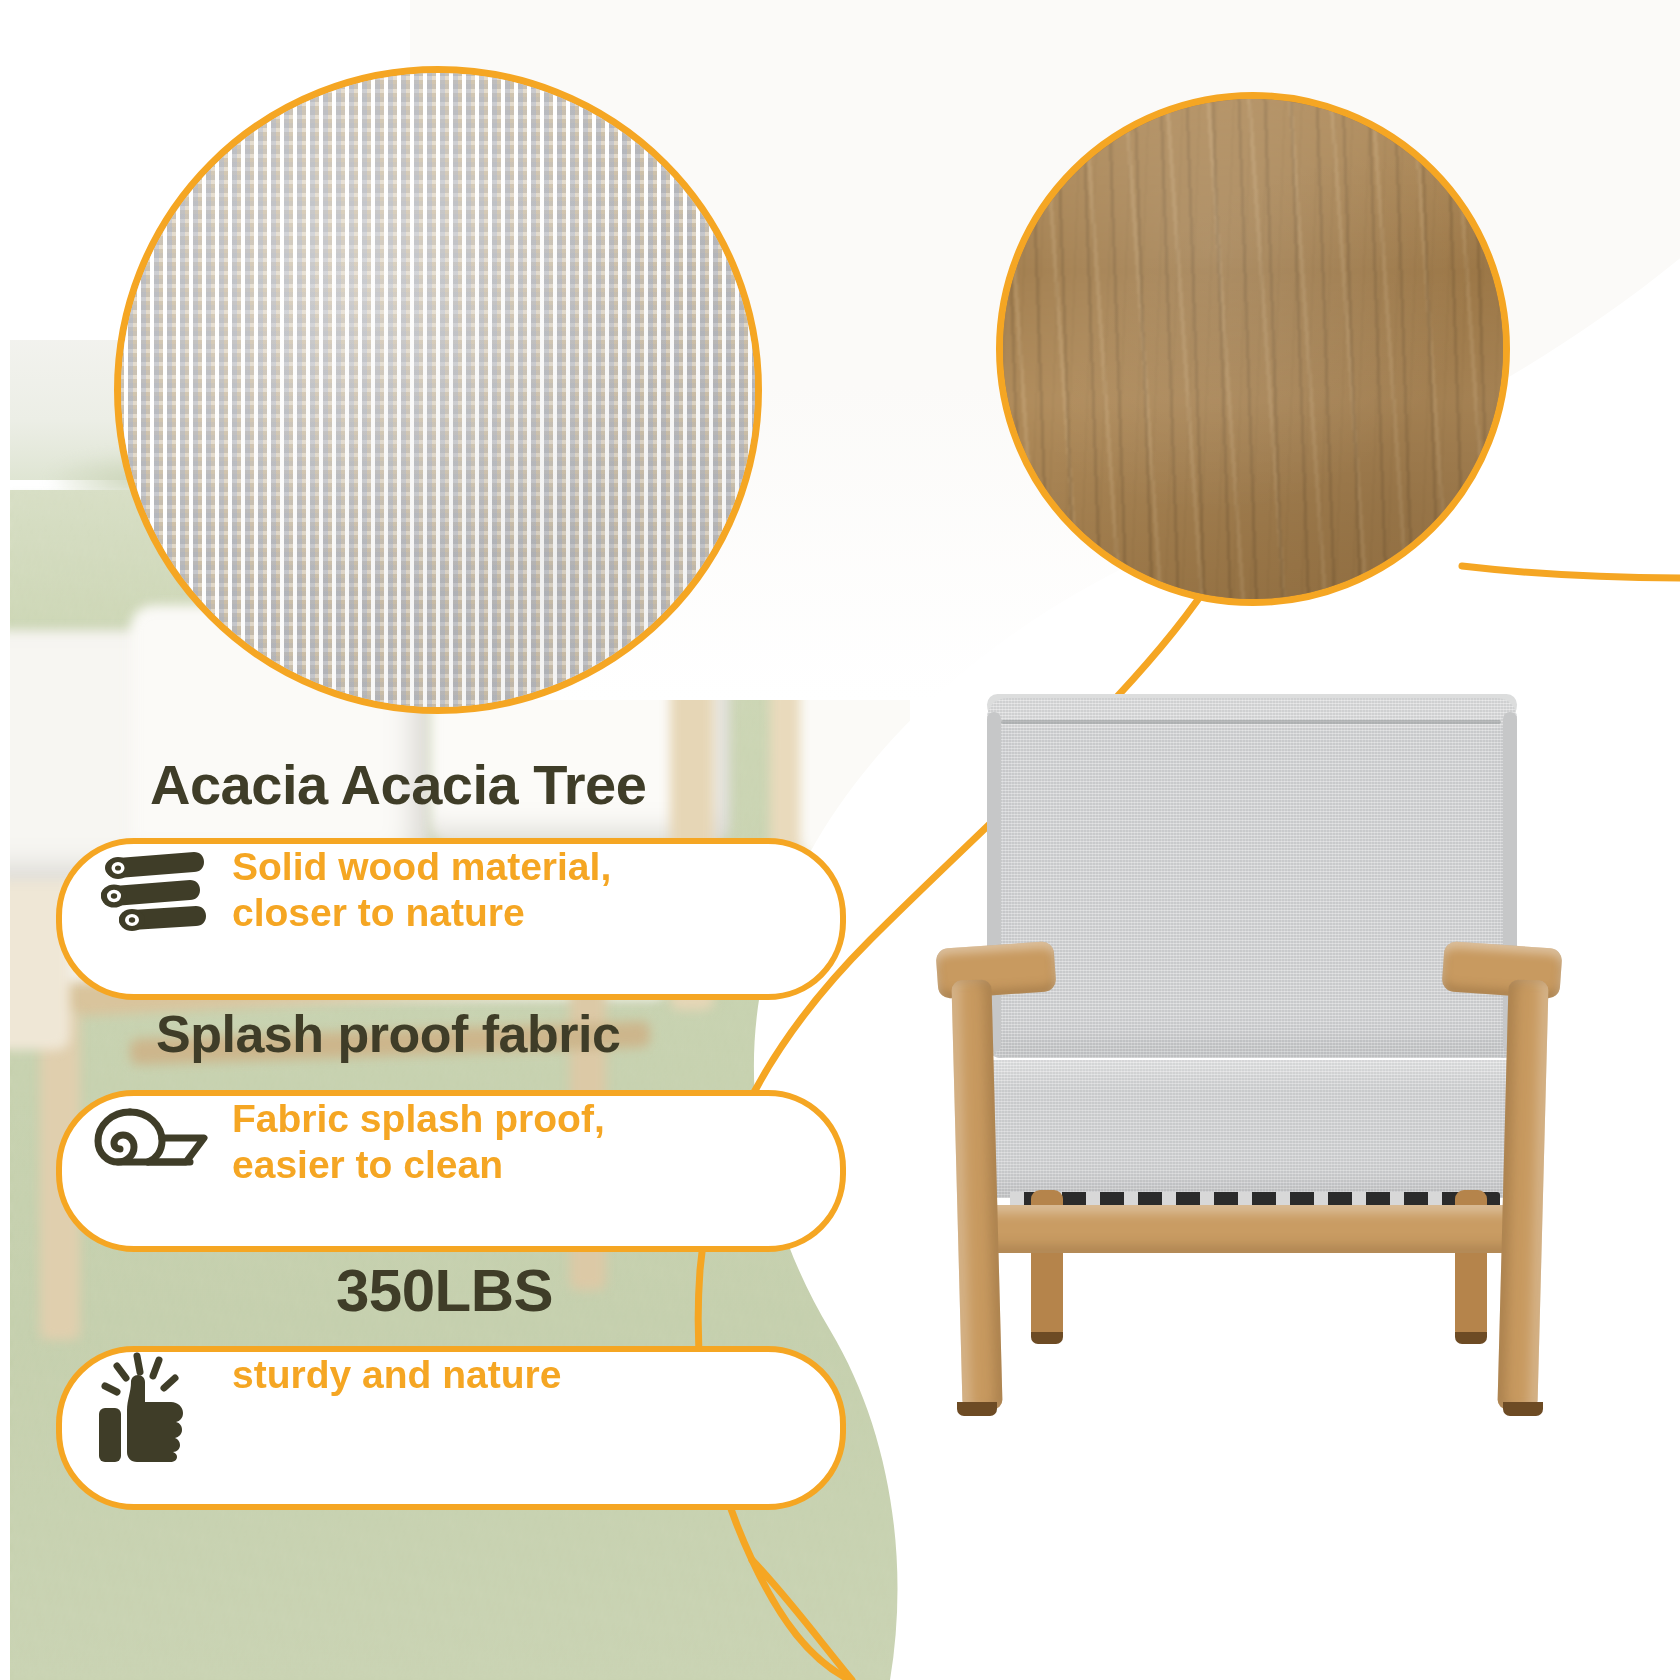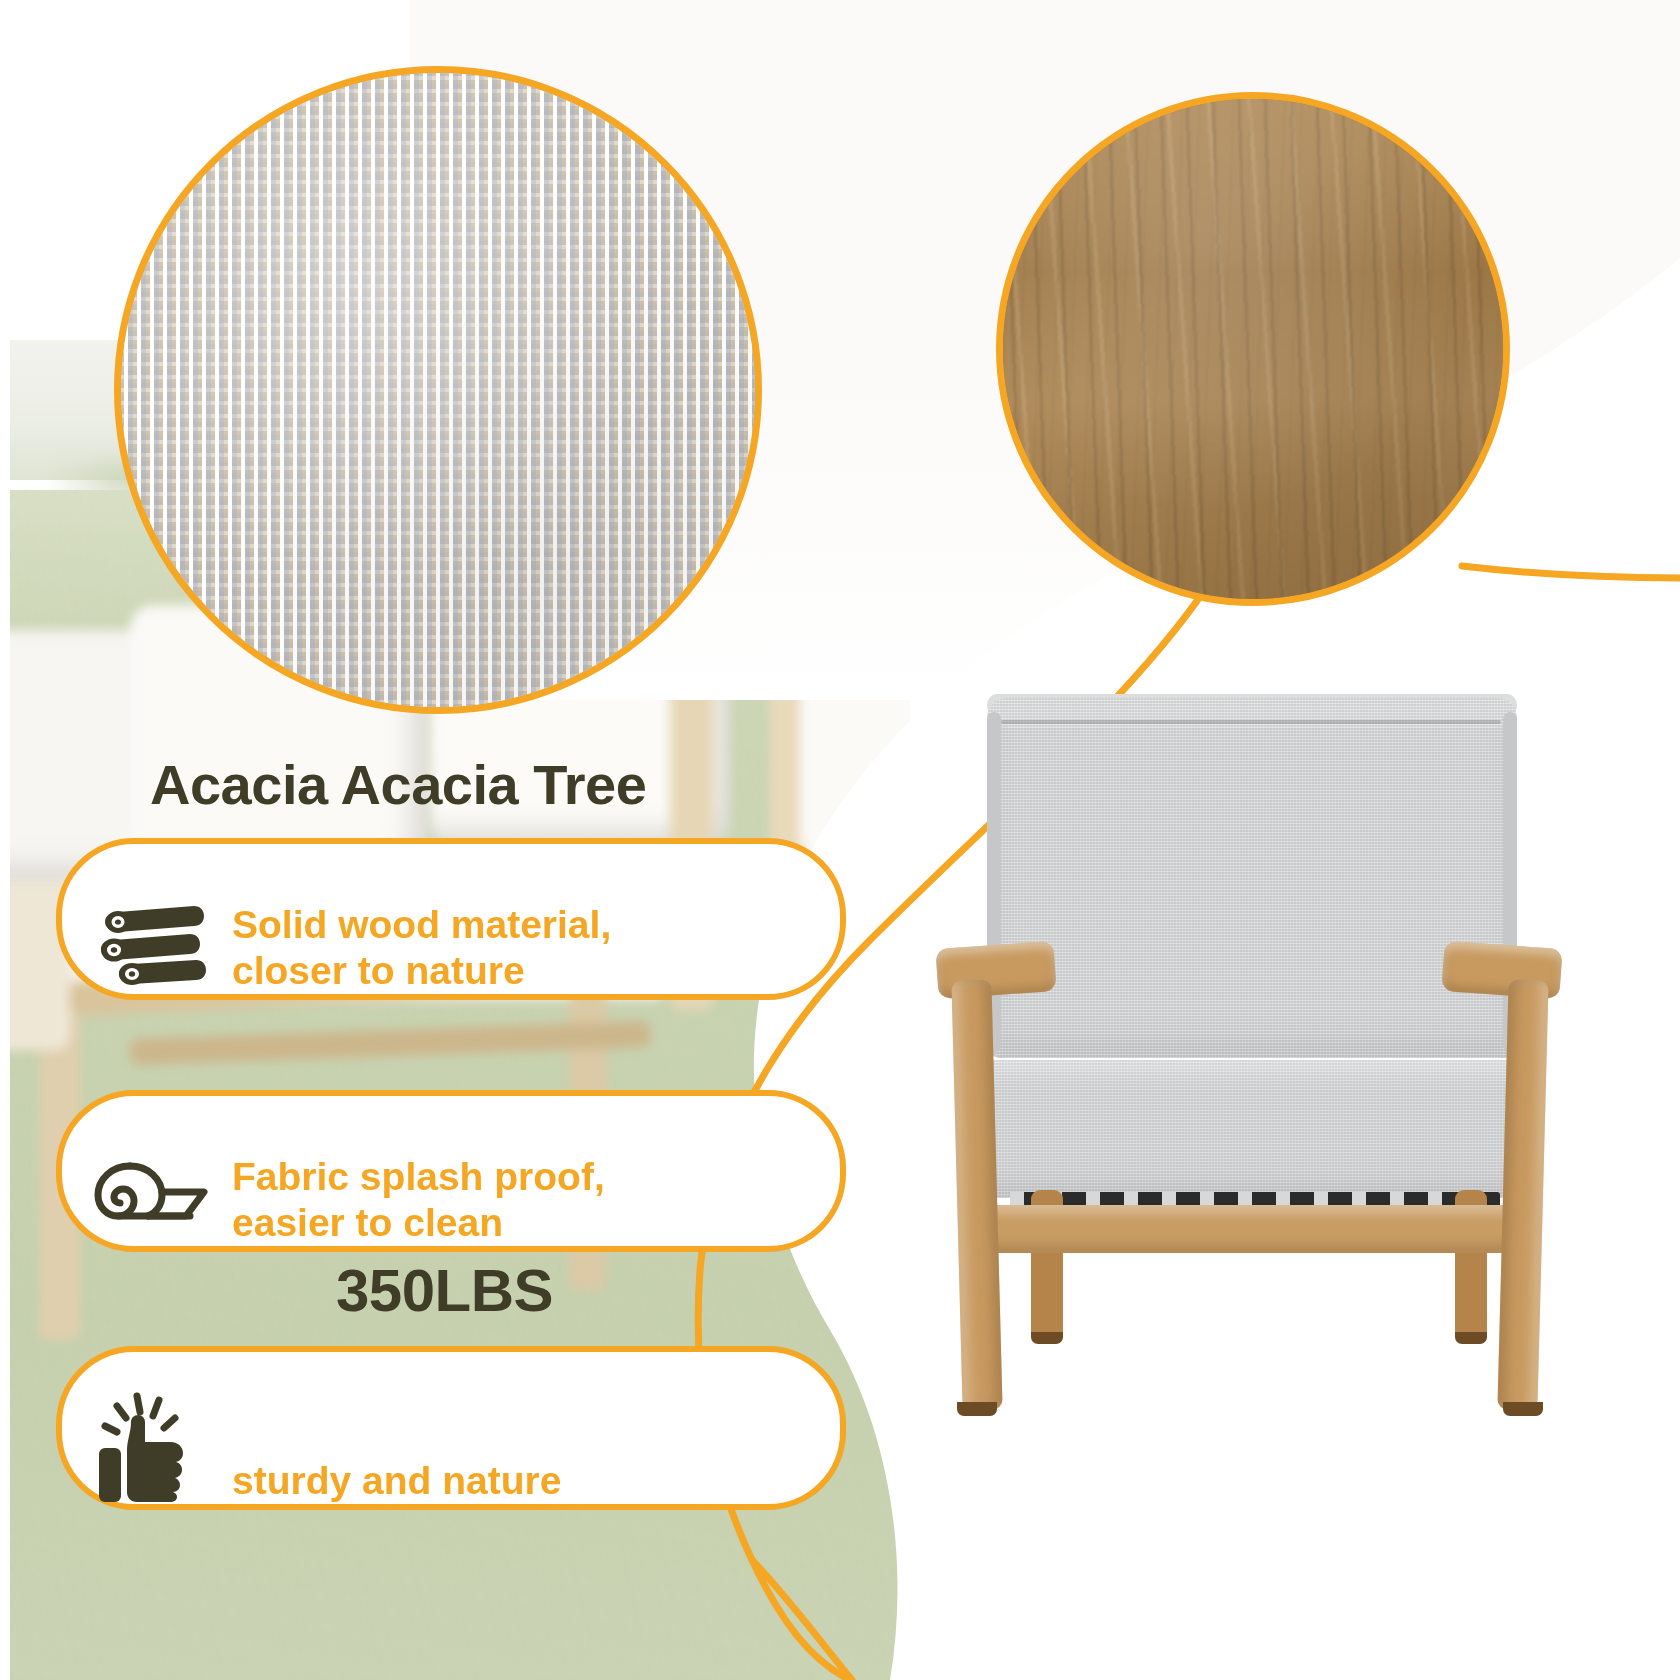--- a/index.html
+++ b/index.html
@@ -81,21 +81,21 @@
                 radial-gradient(circle at 78% 80%, rgba(90,62,30,.2) 0%, rgba(0,0,0,0) 62%);}
 
   
   .heading{position:absolute;font-weight:bold;color:#3F3D28;letter-spacing:-.5px;white-space:nowrap;}
   .h-acacia{left:140px;top:752px;font-size:56px;}
   .h-splash{left:146px;top:1004px;font-size:52px;}
   .h-lbs{left:326px;top:1256px;font-size:60px;}
 
   
   .pill{position:absolute;background:#ffffff;border:6px solid #F5A623;border-radius:78px;
-        display:flex;align-items:flex-end;box-sizing:border-box;}
+        display:flex;align-items:flex-start;box-sizing:border-box;}
   .pill-1{left:46px;top:838px;width:790px;height:162px;}
   .pill-2{left:46px;top:1090px;width:790px;height:162px;}
   .pill-3{left:46px;top:1346px;width:790px;height:164px;}
   .pill-icon{width:170px;min-width:170px;display:flex;align-items:center;justify-content:center;}
   .pill-text{color:#F5A623;font-weight:bold;font-size:39px;line-height:1.18;}
 
   
   .chair{position:absolute;left:905px;top:690px;width:660px;height:800px;}
   .c{position:absolute;}
   
@@ -191,20 +191,21 @@
     <div class="fab-tex"></div>
     <div class="fab-shade"></div>
   </div>
 
   <div class="swatch swatch-wood">
     <div class="wood-tex"></div>
     <div class="wood-shade"></div>
   </div>
 
   <div class="heading h-acacia">Acacia Acacia Tree</div>
+  <div class="heading h-splash">Splash proof fabric</div>
   <div class="heading h-lbs">350LBS</div>
 
   <div class="pill pill-1">
     <div class="pill-icon">
       <svg width="118" height="96" viewBox="0 0 118 96">
         <g fill="#3F3D28">
 
           <path d="M30 14 L106 8 C112 8 116 12 116 18 C116 24 112 28 106 28 L30 34
                    C22 34 17 29 17 24 C17 18 22 14 30 14 Z"></path>
           <ellipse cx="30" cy="24" rx="12" ry="11" fill="#3F3D28"></ellipse>

